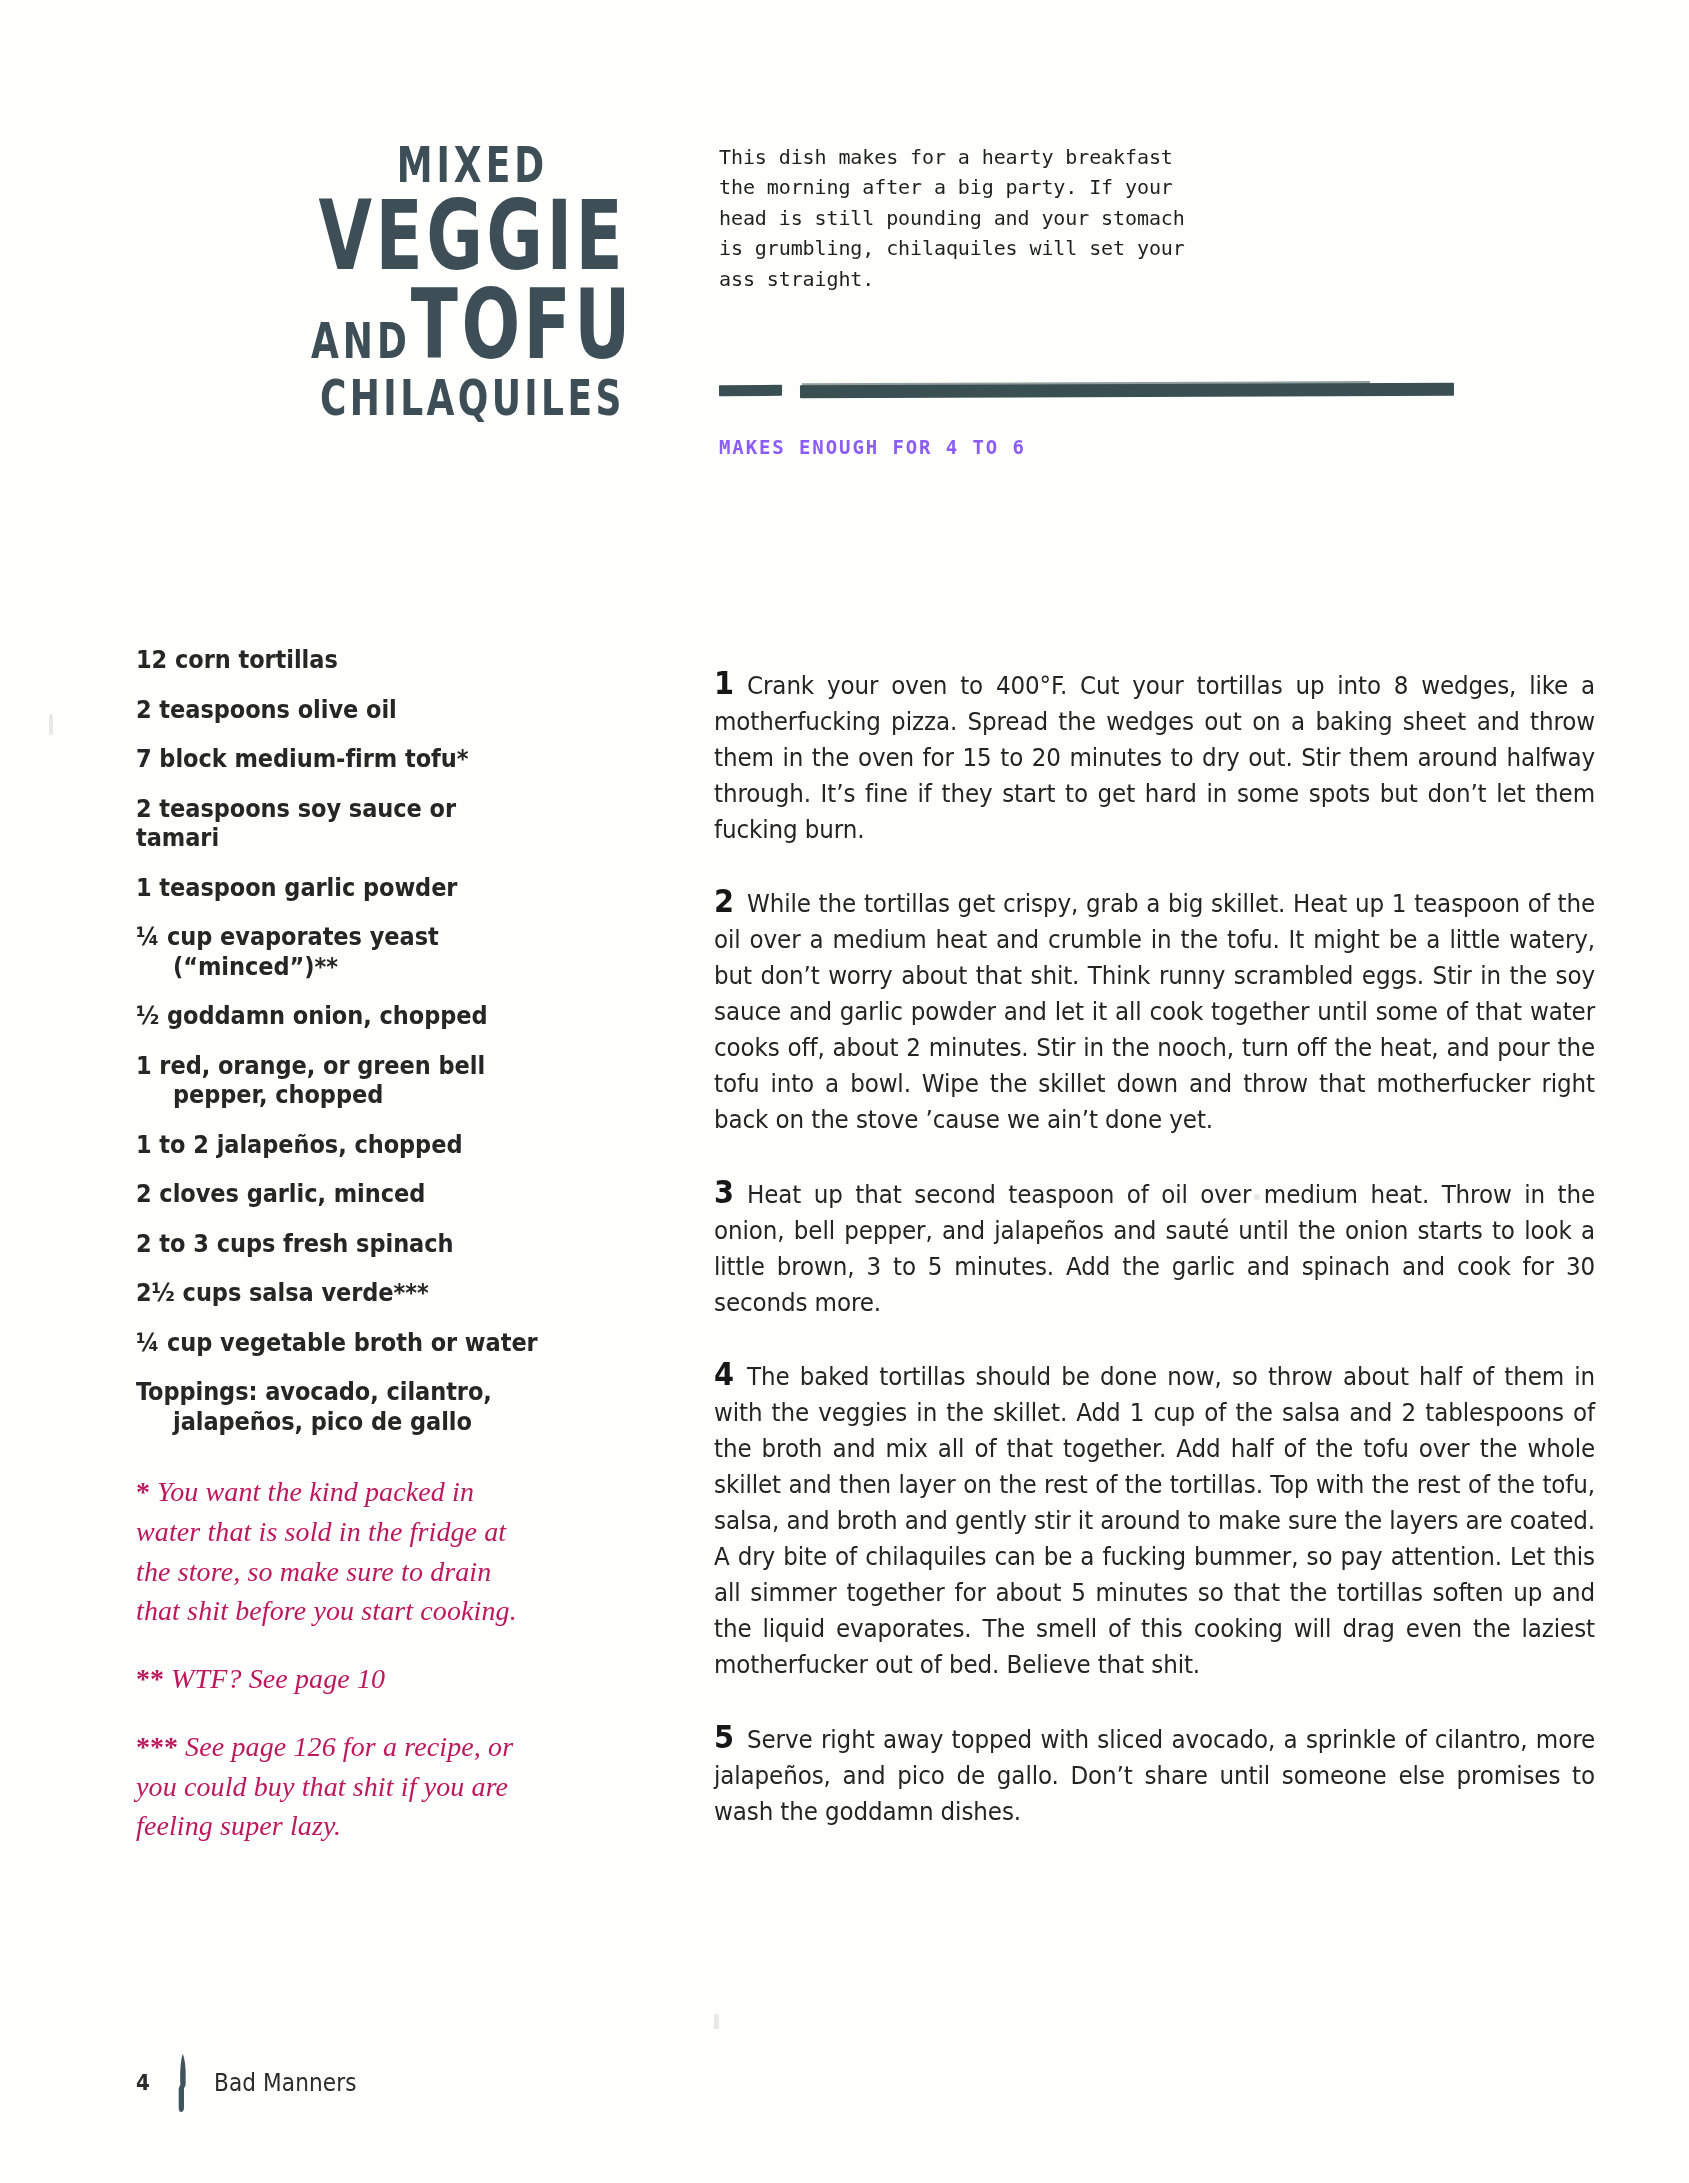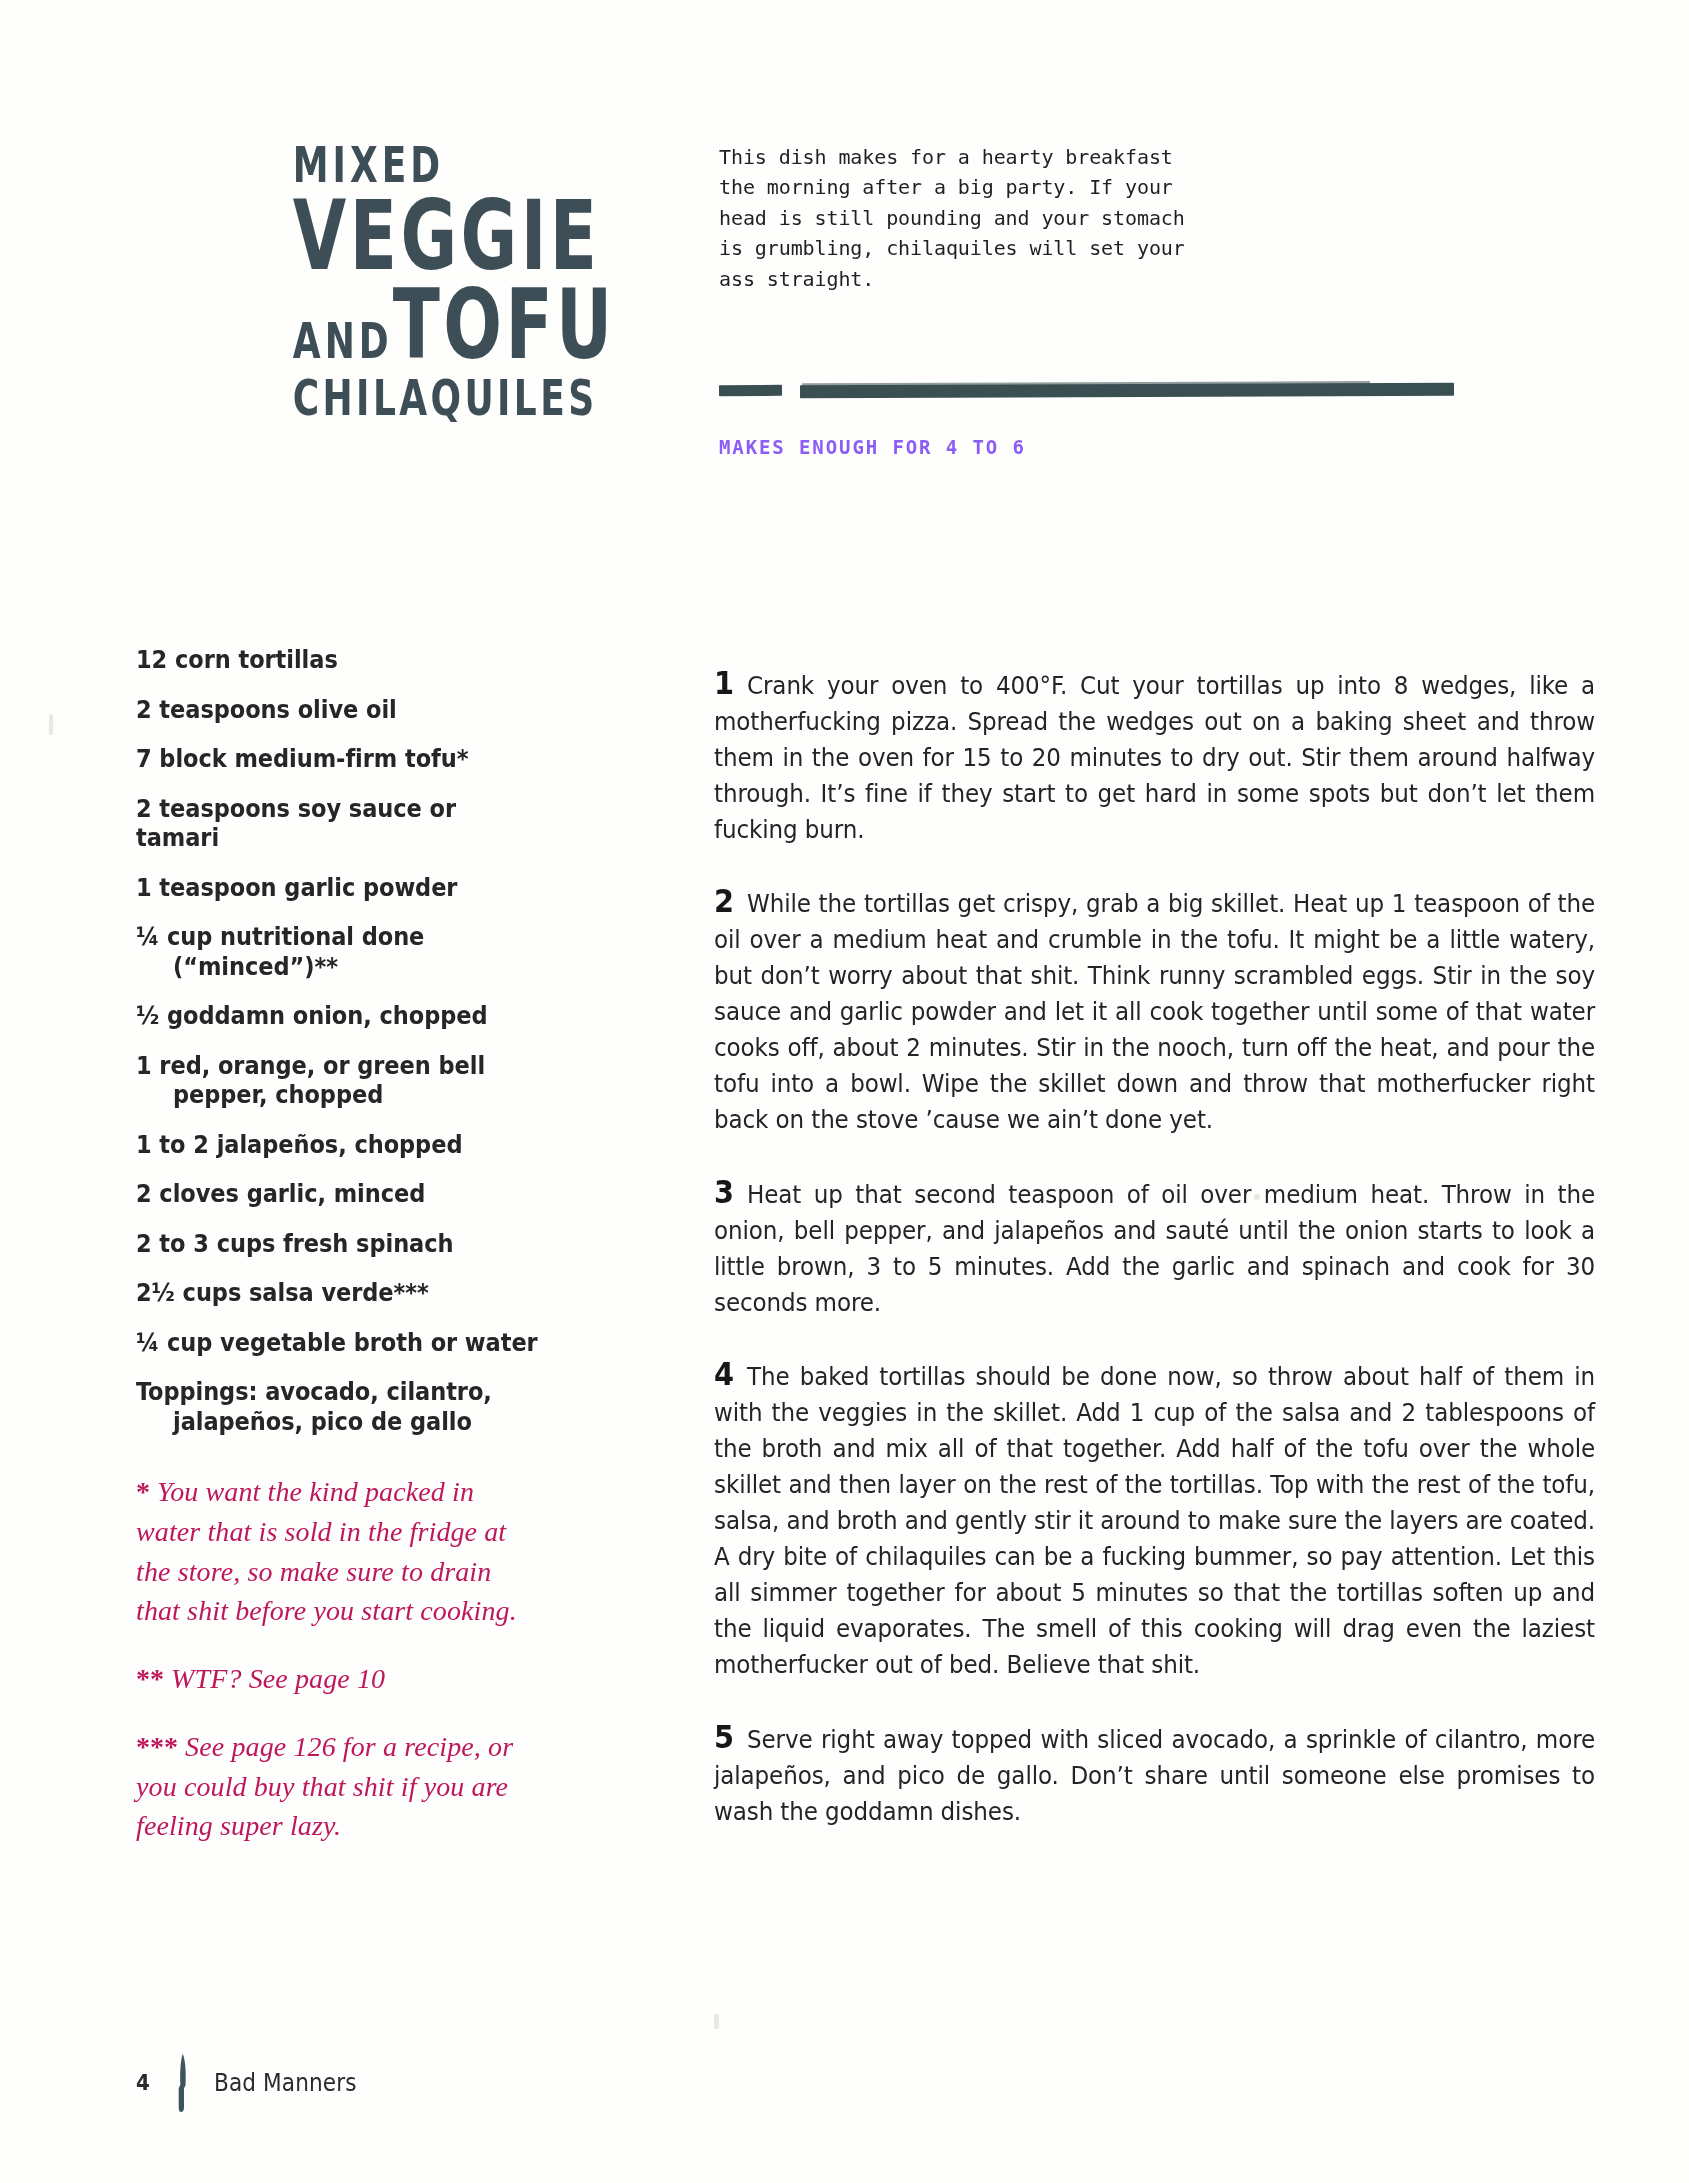--- a/index.html
+++ b/index.html
@@ -29,21 +29,21 @@
     top: 142px;
     width: 1690px;
     height: 382px;
   }
 
   .title-block {
     position: absolute;
     left: 203px;
     top: 0;
     width: 449px;
-    text-align: left;
+    text-align: center;
     color: #3d4e57;
     font-family: "Liberation Sans Narrow", "DejaVu Sans Condensed", "Liberation Sans", sans-serif;
     font-weight: bold;
     line-height: 0.93;
     letter-spacing: 0.01em;
   }
   .title-line {
     display: block;
     white-space: nowrap;
     text-transform: uppercase;
@@ -253,21 +253,21 @@
     <div class="makes">MAKES ENOUGH FOR 4 TO 6</div>
   </div>
 
   <div class="left-col">
     <div id="ingredients-list">
         <div class="ingredient"><span>12 corn tortillas</span></div>
         <div class="ingredient"><span>2 teaspoons olive oil</span></div>
         <div class="ingredient"><span>7 block medium-firm tofu*</span></div>
         <div class="ingredient"><span>2 teaspoons soy sauce or tamari</span></div>
         <div class="ingredient"><span>1 teaspoon garlic powder</span></div>
-        <div class="ingredient"><span>¼ cup nutritional done</span><span class="cont">(“minced”)**</span></div>
+        <div class="ingredient"><span>¼ cup evaporates yeast</span><span class="cont">(“minced”)**</span></div>
         <div class="ingredient"><span>½ goddamn onion, chopped</span></div>
         <div class="ingredient"><span>1 red, orange, or green bell</span><span class="cont">pepper, chopped</span></div>
         <div class="ingredient"><span>1 to 2 jalapeños, chopped</span></div>
         <div class="ingredient"><span>2 cloves garlic, minced</span></div>
         <div class="ingredient"><span>2 to 3 cups fresh spinach</span></div>
         <div class="ingredient"><span>2½ cups salsa verde***</span></div>
         <div class="ingredient"><span>¼ cup vegetable broth or water</span></div>
         <div class="ingredient"><span>Toppings: avocado, cilantro,</span><span class="cont">jalapeños, pico de gallo</span></div>
       </div>
     <div class="footnotes" id="footnotes-list">

